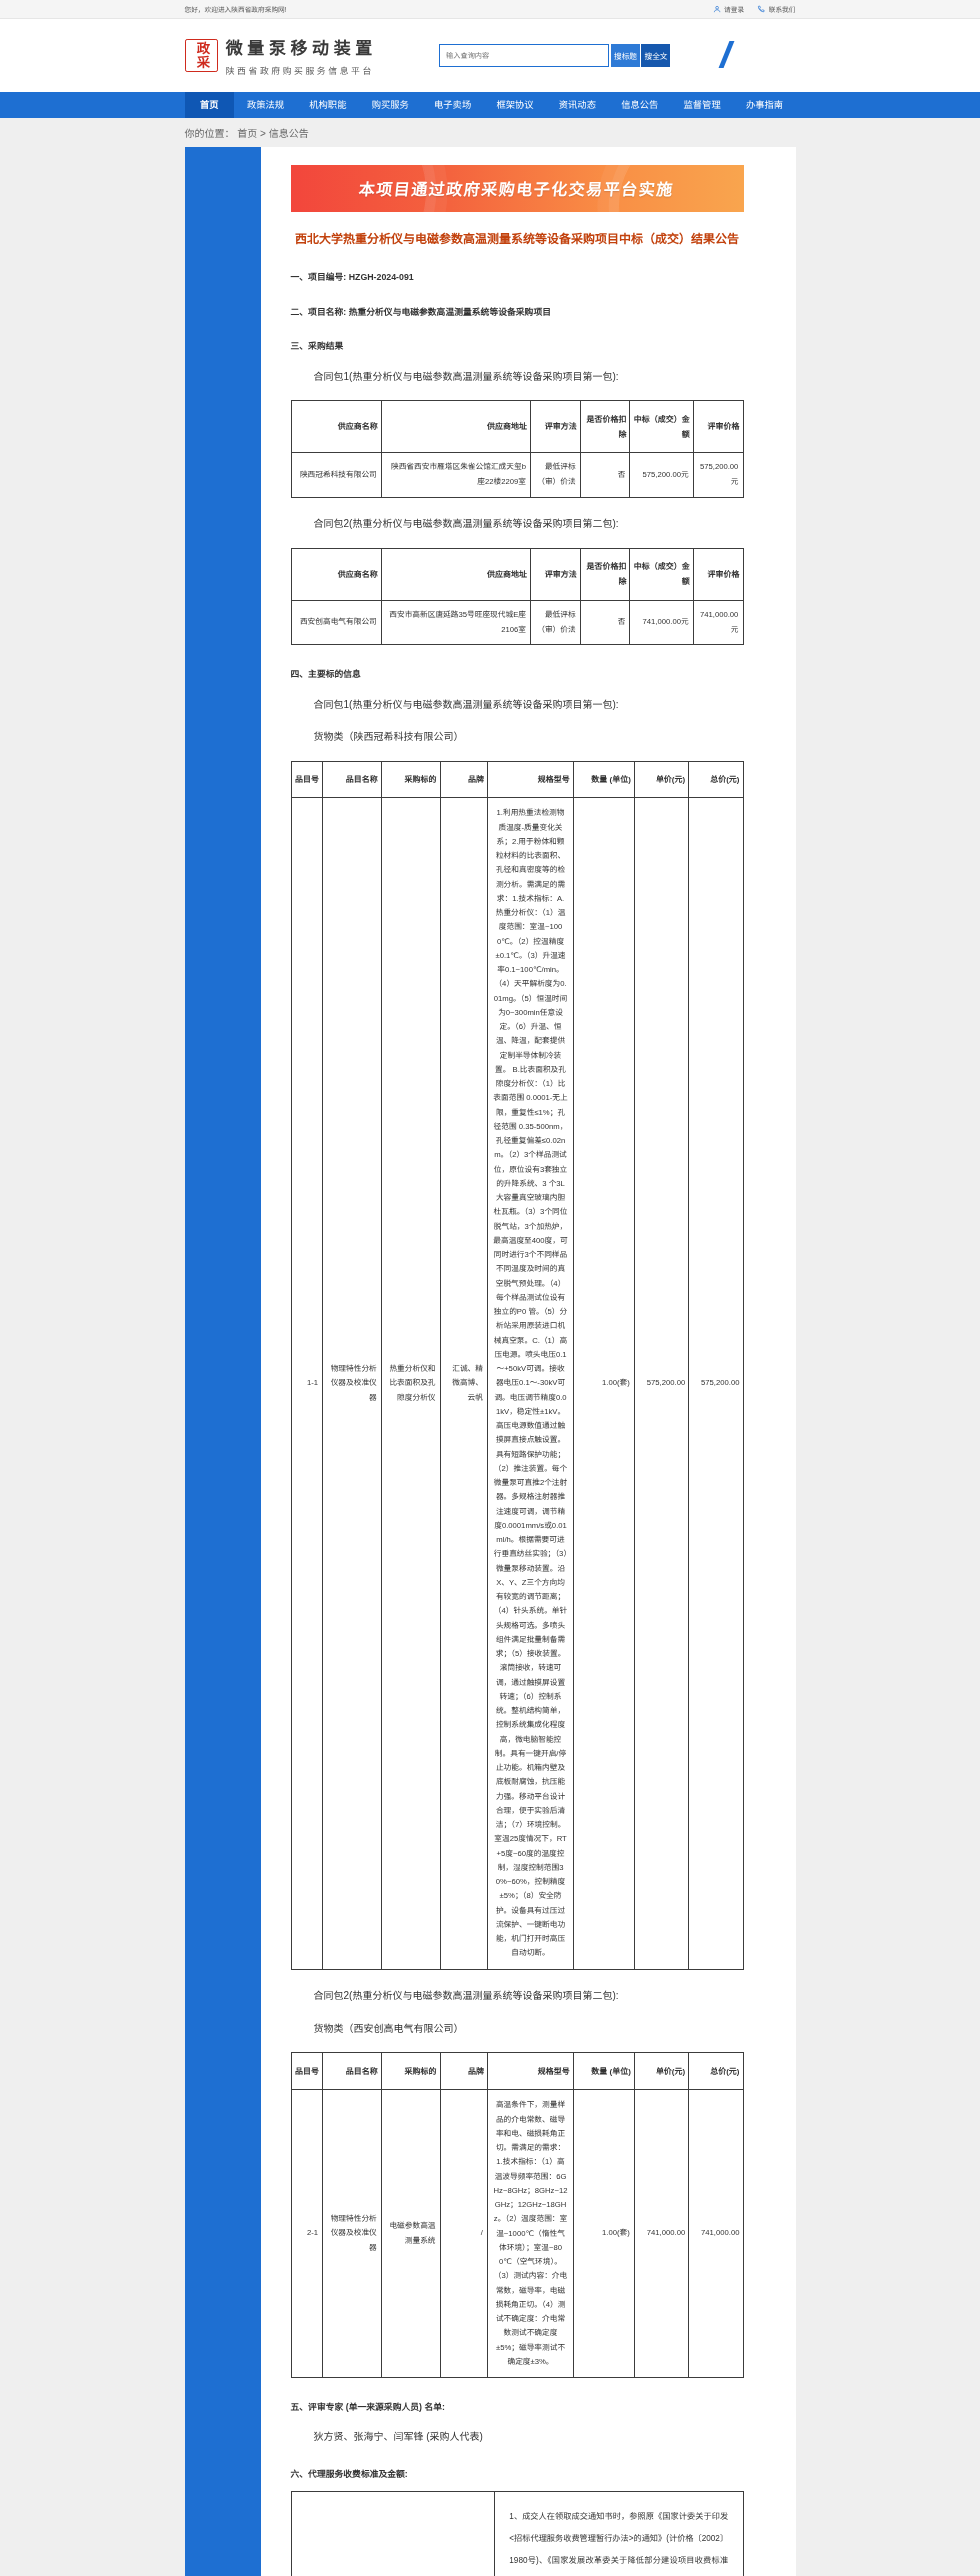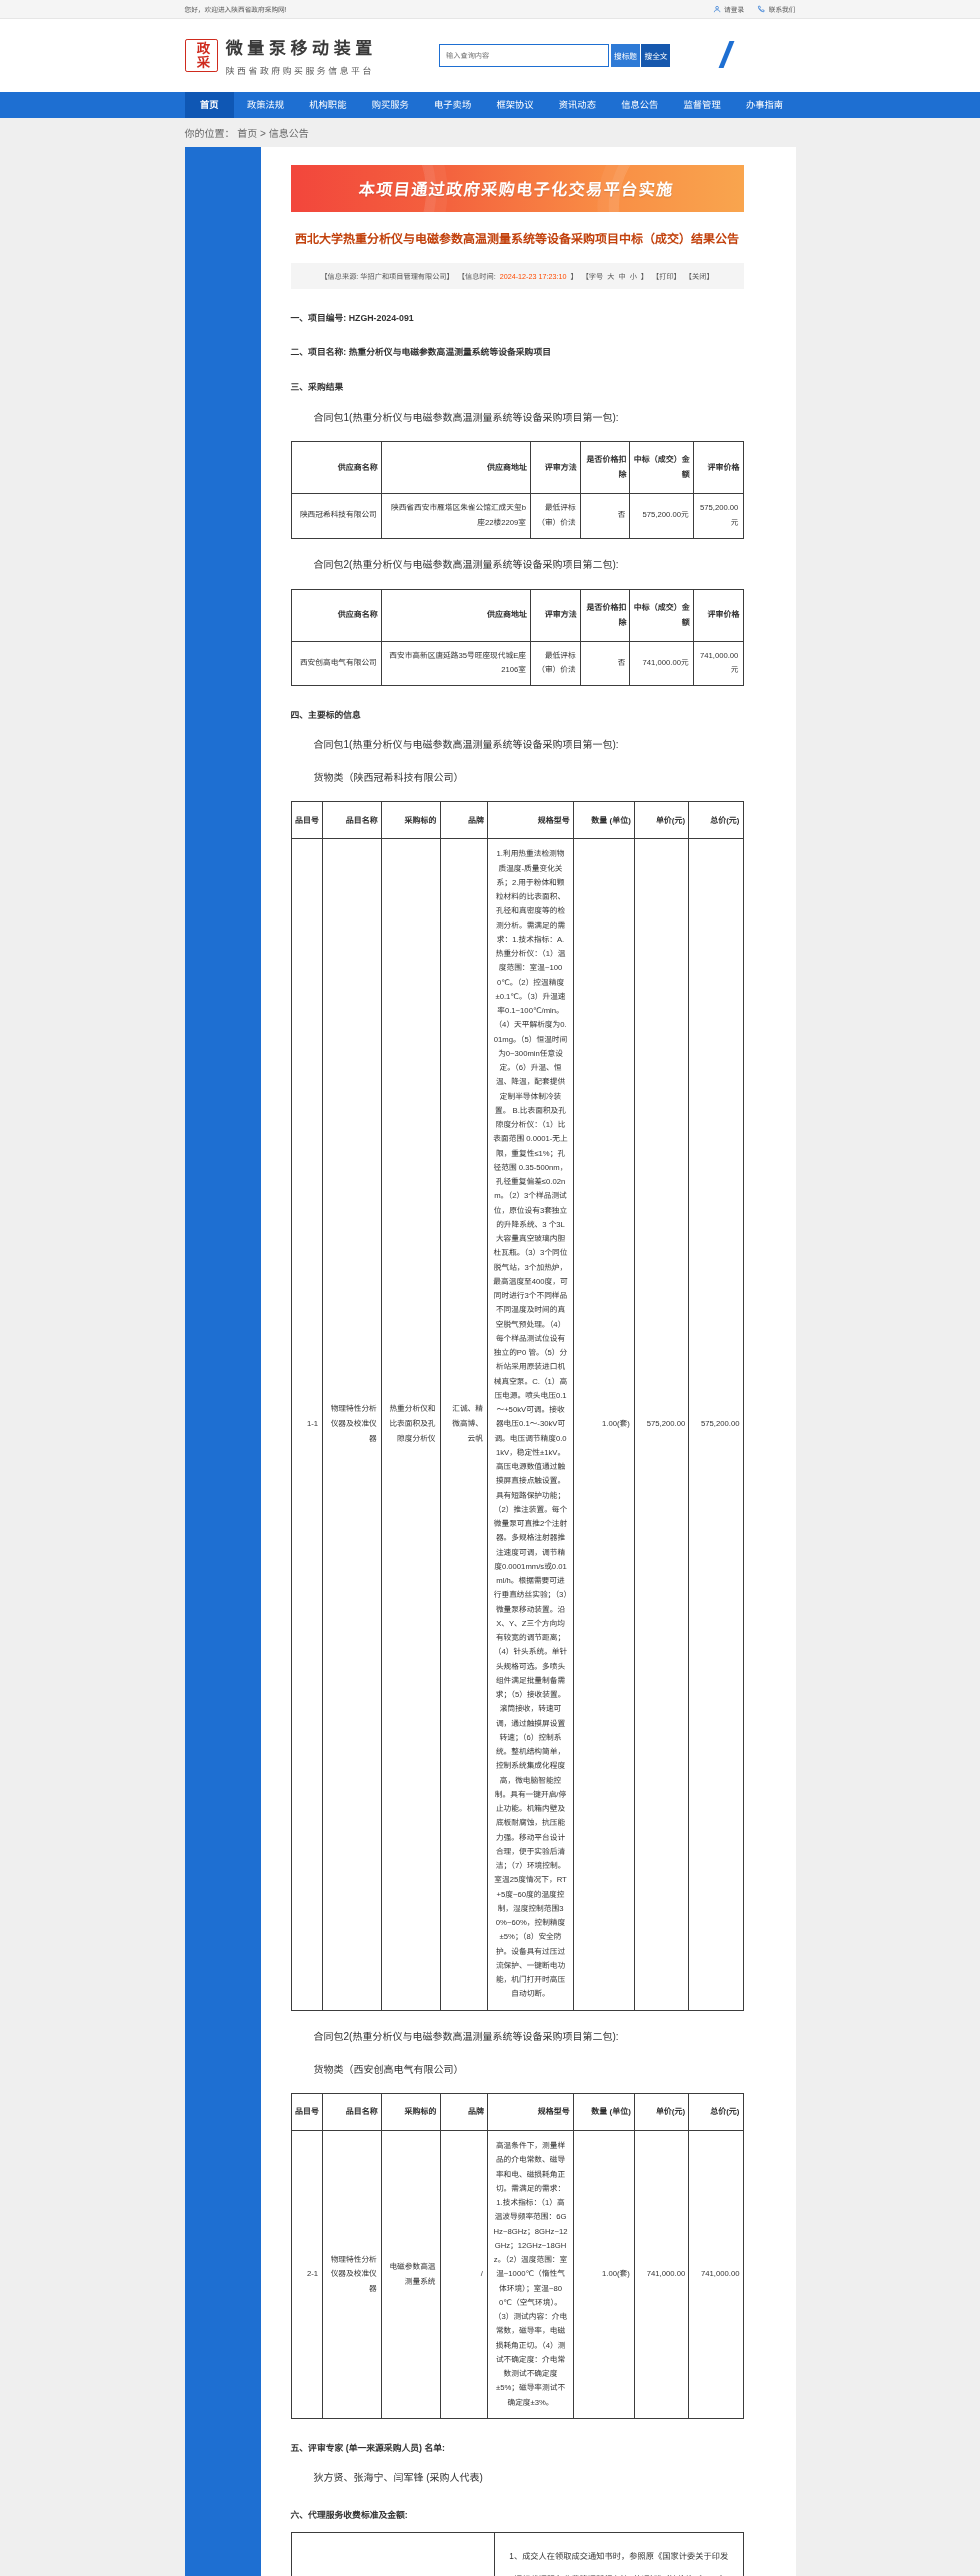--- a/index.html
+++ b/index.html
@@ -174,31 +174,20 @@
 <div class="container content">
   <div class="side-strip"></div>
   <div class="main-panel">
 
     <div class="banner">
       <div class="banner-text">本项目通过政府采购电子化交易平台实施</div>
     </div>
 
     <h1 class="article-title">西北大学热重分析仪与电磁参数高温测量系统等设备采购项目中标（成交）结果公告</h1>
 
-    <div class="meta-bar">
-      <span>【信息来源: 华招广和项目管理有限公司】</span>
-      <span>【信息时间: </span><span class="meta-time">2024-12-23 17:23:10</span><span> 】</span>
-      <span>【字号</span>
-      <span class="meta-action">大</span>
-      <span class="meta-action">中</span>
-      <span class="meta-action">小</span>
-      <span>】</span>
-      <span class="meta-action">【打印】</span>
-      <span class="meta-action">【关闭】</span>
-    </div>
 
     <div class="section-heading">一、项目编号: HZGH-2024-091</div>
     <div class="section-heading">二、项目名称: 热重分析仪与电磁参数高温测量系统等设备采购项目</div>
 
     <div class="section-heading">三、采购结果</div>
     <p class="para">合同包1(热重分析仪与电磁参数高温测量系统等设备采购项目第一包):</p>
 
     <table>
       <colgroup>
           <col style="width:20%">

